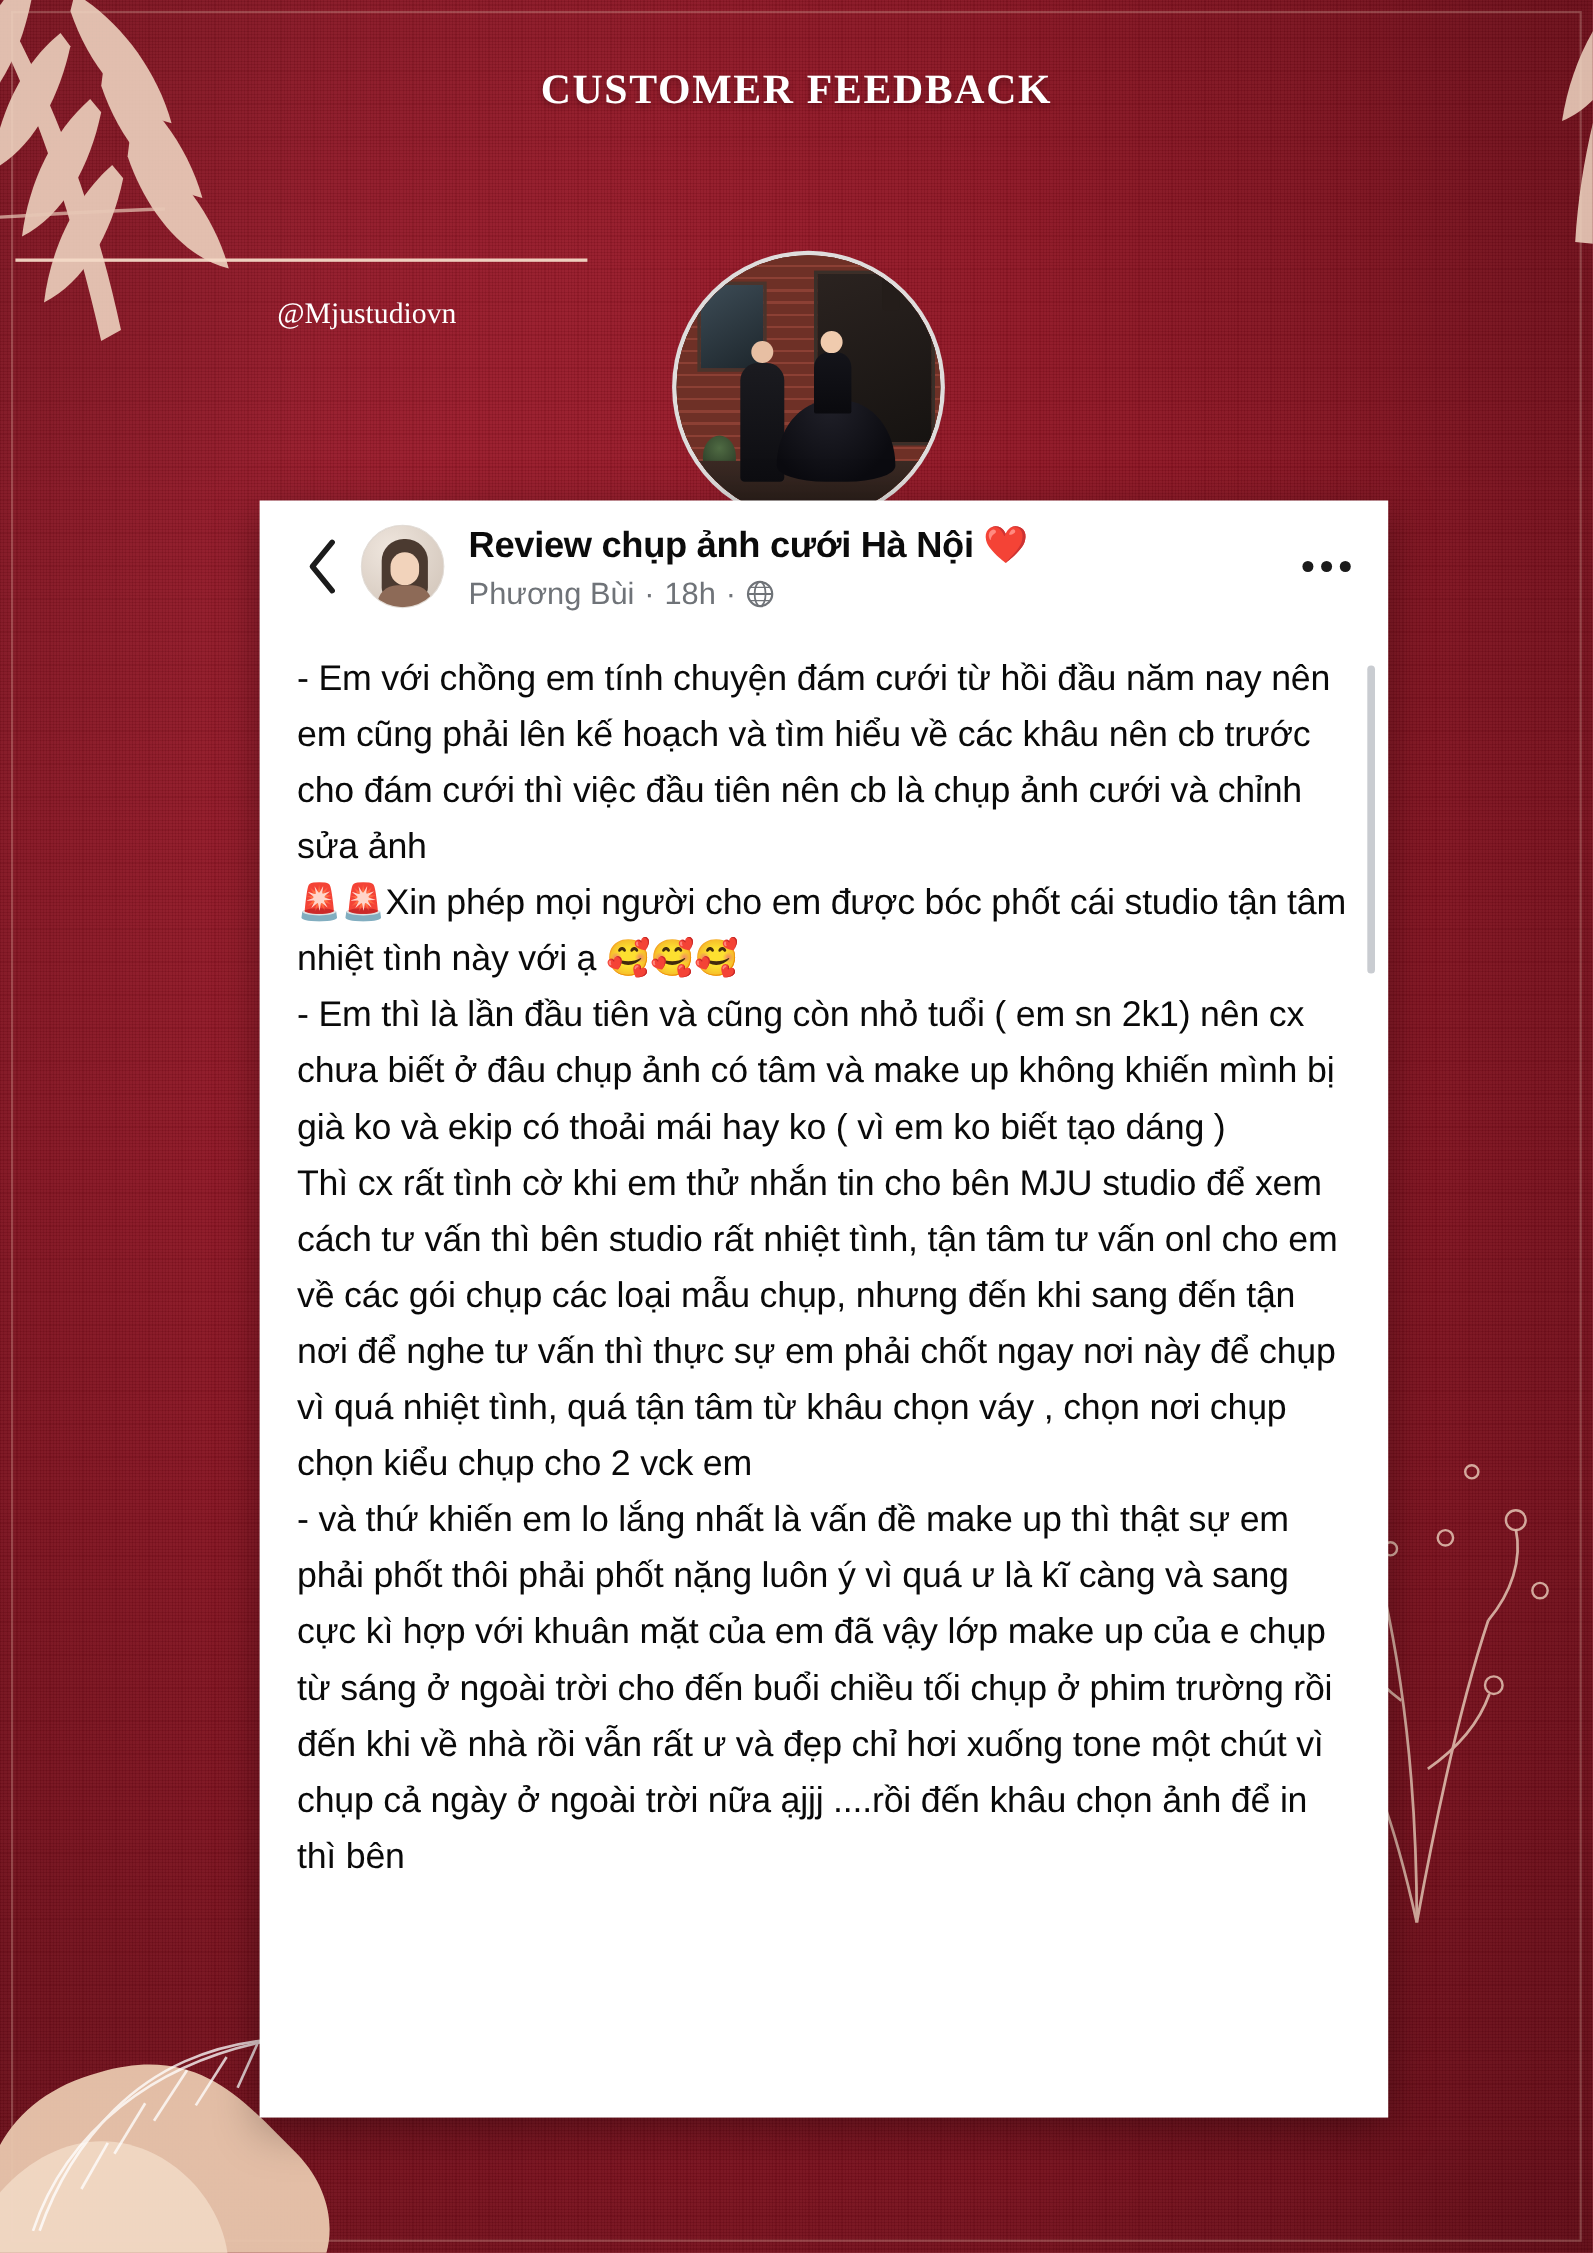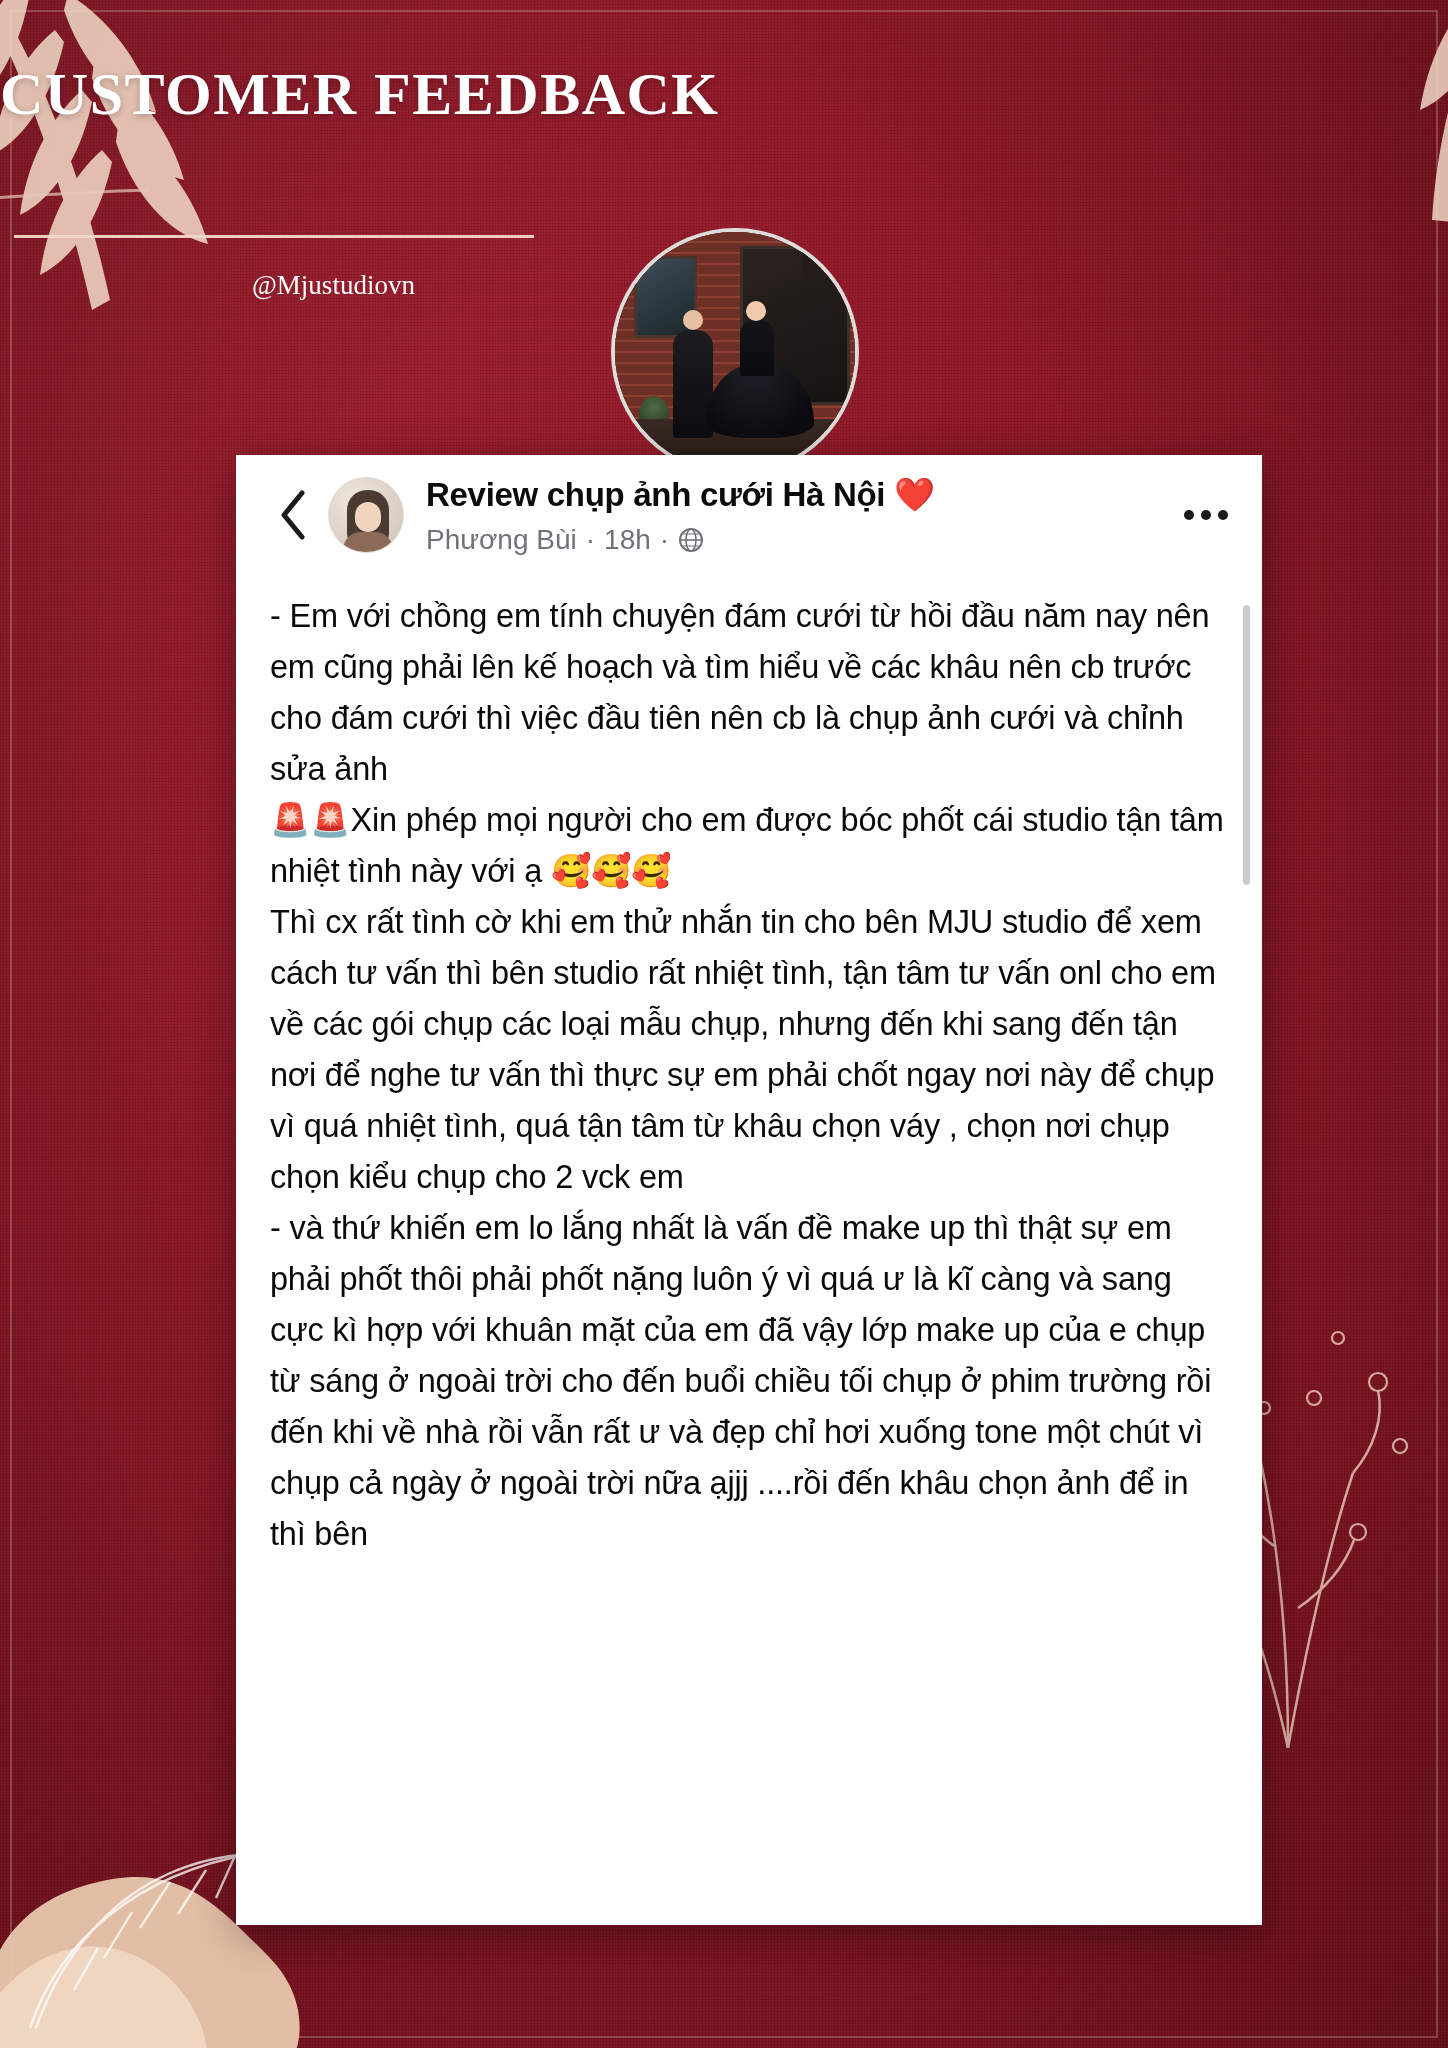--- a/index.html
+++ b/index.html
@@ -43,23 +43,24 @@
   }
   .deco-sparkle { left: 975px; top: 775px; width: 120px; height: 120px; }
   .deco-sparkle-sm { left: 890px; top: 950px; width: 46px; height: 46px; opacity: .8;}
   .deco-dandelion { right: 10px; bottom: 300px; width: 300px; height: 470px; opacity: .85; }
   .deco-blob { left: -30px; bottom: -40px; width: 420px; height: 430px; }
   .deco-monstera { left: 20px; bottom: 10px; width: 300px; height: 260px; opacity: .9; }
 
   
   .headline {
     position: absolute; top: 60px; left: 0; width: 100%;
+    text-align: center;
     font-family: "Liberation Serif", serif;
     font-weight: bold;
-    font-size: 60px;
+    font-size: 38px;
     letter-spacing: 1.5px;
     color: #ffffff;
     text-shadow: 0 2px 6px rgba(0,0,0,.25);
   }
 
   .handle {
     position: absolute;
     left: 252px; top: 270px;
     font-family: "Liberation Serif", serif;
     font-size: 27px;
@@ -391,20 +392,21 @@
     <div class="more-dots">
       <i></i>
         <i></i>
         <i></i>
     </div>
   </div>
 
   <div class="post-body">
     <p>- Em với chồng em tính chuyện đám cưới từ hồi đầu năm nay nên em cũng phải lên kế hoạch và tìm hiểu về các khâu nên cb trước cho đám cưới thì việc đầu tiên nên cb là chụp ảnh cưới và chỉnh sửa ảnh</p>
     <p>🚨🚨Xin phép mọi người cho em được bóc phốt cái studio tận tâm nhiệt tình này với ạ 🥰🥰🥰</p>
+    <p>- Em thì là lần đầu tiên và cũng còn nhỏ tuổi ( em sn 2k1) nên cx chưa biết ở đâu chụp ảnh có tâm và make up không khiến mình bị già ko và ekip có thoải mái hay ko ( vì em ko biết tạo dáng )</p>
     <p>Thì cx rất tình cờ khi em thử nhắn tin cho bên MJU studio để xem cách tư vấn thì bên studio rất nhiệt tình, tận tâm tư vấn onl cho em về các gói chụp các loại mẫu chụp, nhưng đến khi sang đến tận nơi để nghe tư vấn thì thực sự em phải chốt ngay nơi này để chụp vì quá nhiệt tình, quá tận tâm từ khâu chọn váy , chọn nơi chụp chọn kiểu chụp cho 2 vck em</p>
     <p>- và thứ khiến em lo lắng nhất là vấn đề make up thì thật sự em phải phốt thôi phải phốt nặng luôn ý vì quá ư là kĩ càng và sang cực kì hợp với khuân mặt của em đã vậy lớp make up của e chụp từ sáng ở ngoài trời cho đến buổi chiều tối chụp ở phim trường rồi đến khi về nhà rồi vẫn rất ư và đẹp chỉ hơi  xuống tone một chút vì chụp cả ngày ở ngoài trời nữa ạjjj ....rồi đến khâu chọn ảnh để in thì bên</p>
 
     <div class="scrollbar-track"></div>
     <div class="scrollbar-thumb"></div>
     <div class="fade-bottom"></div>
   </div>
 </div>
 
 </body></html>

